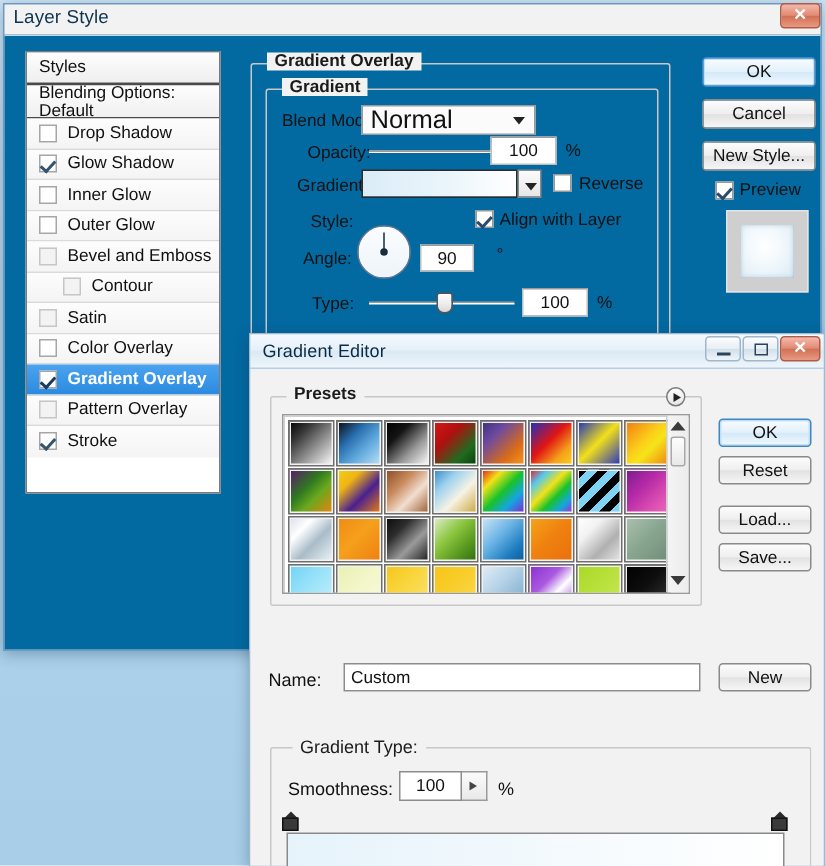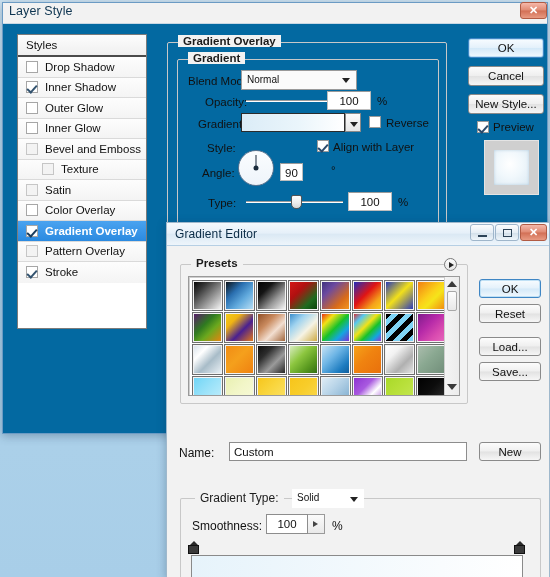--- a/index.html
+++ b/index.html
@@ -90,21 +90,21 @@
     border: 1px solid #8d8d8d;
     font-size: 11.5px; color: #111;
     padding: 1px 4px;
     line-height: 16px;
     white-space: nowrap; overflow: hidden;
   }
   .combobox {
     position: absolute;
     background: #fbfbfb;
     border: 1px solid #9a9a9a;
-    font-size: 10px; color: #111;
+    font-size: 17px; color: #111;
     padding: 1px 16px 1px 5px;
     line-height: 16px;
     white-space: nowrap; overflow: hidden;
   }
   .combobox::after {
     content: ""; position: absolute; right: 6px; top: 50%;
     margin-top: -2px;
     border-left: 4px solid transparent; border-right: 4px solid transparent;
     border-top: 5px solid #222;
   }
@@ -331,44 +331,45 @@
     <div class="win-title" style="left:6px;top:1px;font-size:12.5px;color:#0d3450;">Layer Style</div>
     <div class="winbtns" style="right:0px;top:-1px;">
       <div class="wb close">✕</div>
     </div>
   </div>
 
   <div class="win-body" style="position:absolute;left:0;top:20px;right:0;bottom:0;background:#0369a1;border-top:1px solid #c9d8e4;">
 
     <div id="styles-panel" style="left:14px; top:10px; width:130px; height:295px;">
       <div class="sl-head">Styles</div>
+      <div class="sl-sub">Blending Options: Default</div>
 
       <div class="sl-item">
         <span class="cb"></span>
         <span>Drop Shadow</span>
       </div>
       <div class="sl-item">
         <span class="cb on"></span>
-        <span>Inner Shadow</span>
+        <span>Glow Shadow</span>
+      </div>
+      <div class="sl-item">
+        <span class="cb"></span>
+        <span>Inner Glow</span>
       </div>
       <div class="sl-item">
         <span class="cb"></span>
         <span>Outer Glow</span>
       </div>
       <div class="sl-item">
-        <span class="cb"></span>
-        <span>Inner Glow</span>
-      </div>
-      <div class="sl-item">
         <span class="cb dim"></span>
         <span>Bevel and Emboss</span>
       </div>
       <div class="sl-item indent">
         <span class="cb dim"></span>
-        <span>Texture</span>
+        <span>Contour</span>
       </div>
       <div class="sl-item">
         <span class="cb dim"></span>
         <span>Satin</span>
       </div>
       <div class="sl-item">
         <span class="cb"></span>
         <span>Color Overlay</span>
       </div>
       <div class="sl-item sel">
@@ -414,21 +415,21 @@
 
     <div class="lbl" style="left:204px; top:118px;">Style:</div>
     <div class="checkbox checked" style="left:314px; top:116px;"></div>
     <div class="lbl" style="left:330px; top:117px;">Align with Layer</div>
 
     <div class="lbl" style="left:199px; top:143px;">Angle:</div>
     <div class="dial" style="left:235px; top:126px;">
       <div class="needle"></div>
       <div class="hub"></div>
     </div>
-    <div class="textbox" style="left:277px; top:139px; width:23px; height:18px; border-color:#bdbdbd; border-top-color:#9a9a9a; text-align:center;">90</div>
+    <div class="textbox" style="left:277px; top:139px; width:36px; height:18px; border-color:#bdbdbd; border-top-color:#9a9a9a; text-align:center;">90</div>
     <div class="lbl" style="left:328px; top:140px;">°</div>
 
     <div class="lbl" style="left:205px; top:173px;">Type:</div>
     <div class="slider" style="left:243px; top:171px; width:97px;">
       <div class="track"></div>
       <div class="thumb" style="left:45px;"></div>
     </div>
     <div class="textbox" style="left:345px; top:168px; width:44px; height:19px; border-color:#bdbdbd; border-top-color:#9a9a9a; text-align:center;">100</div>
     <div class="lbl" style="left:395px; top:172px;">%</div>
 
@@ -514,21 +515,20 @@
     <div class="btn" style="left:312px; top:91px; width:62px; height:19px;">Load...</div>
     <div class="btn" style="left:312px; top:116px; width:62px; height:19px;">Save...</div>
     <div class="btn" style="left:312px; top:196px; width:62px; height:19px;">New</div>
 
     <div class="lbl" style="left:12px; top:200px; font-size:12px;">Name:</div>
     <div class="textbox" style="left:62px; top:196px; width:238px; height:19px;">Custom</div>
 
     <div class="groupbox" style="left:13px; top:252px; width:361px; height:100px; border-bottom:none;">
       <div class="gb-title" style="font-weight:normal; font-size:12px; left:14px;">Gradient Type:</div>
     </div>
-    <div class="combobox" style="left:125px; top:243px; width:72px; height:19px; background:#fff; border:none;">Solid</div>
 
     <div class="lbl" style="left:25px; top:273px; font-size:12px;">Smoothness:</div>
     <div class="textbox" style="left:99px; top:268px; width:42px; height:20px; text-align:center;">100</div>
     <div class="spinner" style="left:141px; top:268px; height:20px;"></div>
     <div class="lbl" style="left:165px; top:273px; font-size:12px;">%</div>
 
     <div class="stop-top" style="left:21px; top:295px;">
       <div class="roof"></div>
       <div class="house"></div>
     </div>

